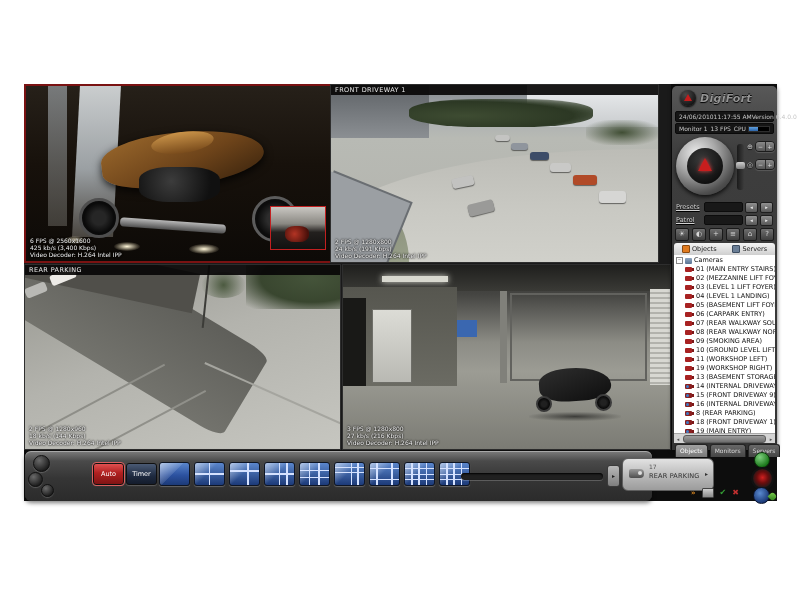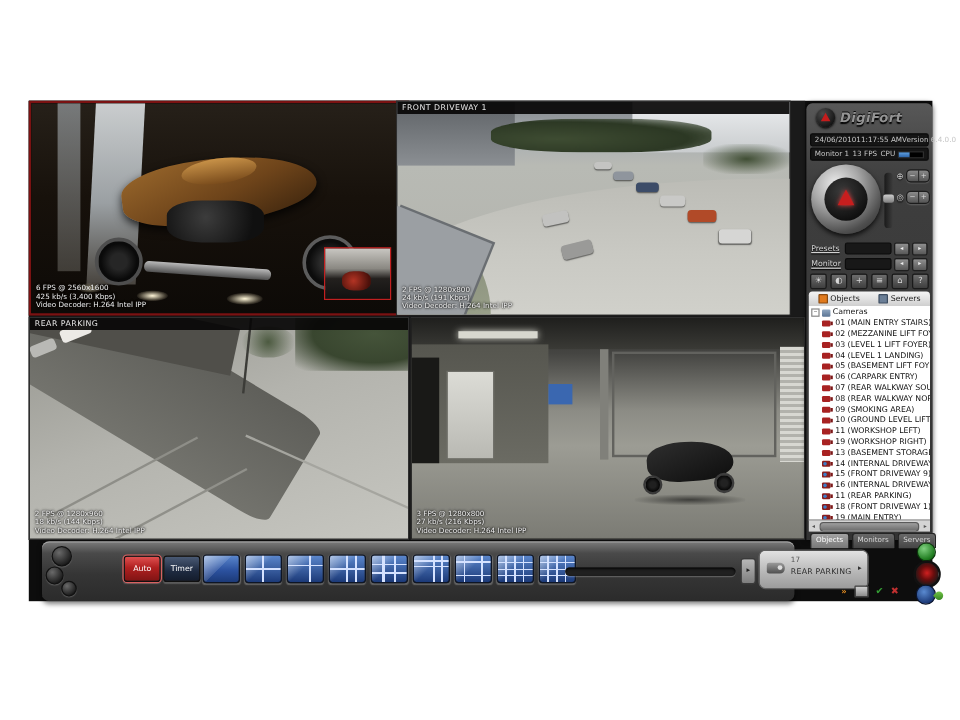--- a/index.html
+++ b/index.html
@@ -125,21 +125,21 @@
   .titem.six .cam-ico{background:#8a1f1f;}
   .titem.six .cam-ico::before{content:"";position:absolute;left:1px;top:1px;width:3px;height:3px;background:#3d7dc8;border-radius:50%;}
   .hscroll{margin:0 2px;height:9px;background:#d4d4d4;border-top:1px solid #a8a8a8;display:flex;align-items:center;}
   .hs-arr{width:8px;font-size:5px;text-align:center;color:#555;}
   .hs-thumb{flex:1;height:6px;margin:0 1px;background:linear-gradient(180deg,#9e9e9e,#6e6e6e);border-radius:3px;border:1px solid #5a5a5a;}
   .btabs{height:13px;display:flex;gap:2px;padding:1px 0 0 3px;}
   .btab{padding:0 4px;font-size:6px;line-height:11px;color:#d6d6d6;background:linear-gradient(180deg,#686868,#454545);border:1px solid #242424;border-bottom:none;border-radius:3px 3px 0 0;}
   .btab.active{background:linear-gradient(180deg,#a2a2a2,#787878);color:#fff;}
 
   
-  .toolbar{position:absolute;left:11px;top:367px;width:627px;height:50px;background:linear-gradient(180deg,#7c7c7c 0%,#4a4a4a 20%,#353535 55%,#2b2b2b 100%);border-radius:6px;box-shadow:inset 0 1px 0 rgba(255,255,255,.35),0 2px 4px rgba(0,0,0,.5);}
+  .toolbar{position:absolute;left:1px;top:367px;width:627px;height:50px;background:linear-gradient(180deg,#7c7c7c 0%,#4a4a4a 20%,#353535 55%,#2b2b2b 100%);border-radius:6px;box-shadow:inset 0 1px 0 rgba(255,255,255,.35),0 2px 4px rgba(0,0,0,.5);}
   .tb-round{position:absolute;border-radius:50%;background:radial-gradient(circle at 35% 30%,#6a6a6a,#1c1c1c 75%);border:1px solid #111;box-shadow:0 1px 1px rgba(255,255,255,.2);}
   .tbr1{left:8px;top:4px;width:15px;height:15px;}
   .tbr2{left:3px;top:21px;width:13px;height:13px;}
   .tbr3{left:16px;top:33px;width:11px;height:11px;}
   .mode-btn{position:absolute;top:12px;width:29px;height:20px;border-radius:3px;font-size:6.5px;color:#fff;text-align:center;line-height:20px;border:1px solid #101010;box-shadow:0 1px 1px rgba(255,255,255,.2);}
   .auto{left:68px;background:linear-gradient(180deg,#e05050 0%,#b02020 45%,#801414 100%);outline:1px solid #d86060;}
   .timer{left:101px;background:linear-gradient(180deg,#4a5a74 0%,#1e2a40 60%,#141c2c 100%);}
   .layouts{position:absolute;left:134px;top:11px;display:flex;gap:4px;}
   .lbtn{width:29px;height:22px;border-radius:3px;border:1px solid #0e1524;box-shadow:0 1px 1px rgba(255,255,255,.25);background-image:linear-gradient(135deg,rgba(255,255,255,.55) 0%,rgba(255,255,255,.12) 45%,rgba(255,255,255,0) 46%),linear-gradient(180deg,#5a86cc 0%,#2c52a0 55%,#1c3a78 100%);}
   .g4{background-image:linear-gradient(90deg,transparent 47%,#d5e2ff 47% 53%,transparent 53%),linear-gradient(0deg,transparent 47%,#d5e2ff 47% 53%,transparent 53%),linear-gradient(135deg,rgba(255,255,255,.55),rgba(255,255,255,0) 46%),linear-gradient(180deg,#5a86cc,#1c3a78);}
@@ -317,21 +317,21 @@
         </div>
       </div>
     </div>
     <div class="srow">
       <span class="srow-label">Presets</span>
       <span class="srow-box"></span>
       <span class="srow-btn">◂</span>
       <span class="srow-btn">▸</span>
     </div>
     <div class="srow">
-      <span class="srow-label">Monitor</span>
+      <span class="srow-label">Patrol</span>
       <span class="srow-box"></span>
       <span class="srow-btn">◂</span>
       <span class="srow-btn">▸</span>
     </div>
     <div class="tools-row" id="toolsRow">
         <span class="tool">☀</span>
         <span class="tool">◐</span>
         <span class="tool">+</span>
         <span class="tool">≡</span>
         <span class="tool">⌂</span>
@@ -413,21 +413,21 @@
           <div class="titem six">
             <span class="cam-ico"></span>
             <span>15 (FRONT DRIVEWAY 9)</span>
           </div>
           <div class="titem six">
             <span class="cam-ico"></span>
             <span>16 (INTERNAL DRIVEWAY NE)</span>
           </div>
           <div class="titem six">
             <span class="cam-ico"></span>
-            <span>11 (REAR PARKING)</span>
+            <span>8 (REAR PARKING)</span>
           </div>
           <div class="titem six">
             <span class="cam-ico"></span>
             <span>18 (FRONT DRIVEWAY 1)</span>
           </div>
           <div class="titem six">
             <span class="cam-ico"></span>
             <span>19 (MAIN ENTRY)</span>
           </div>
         </div>

